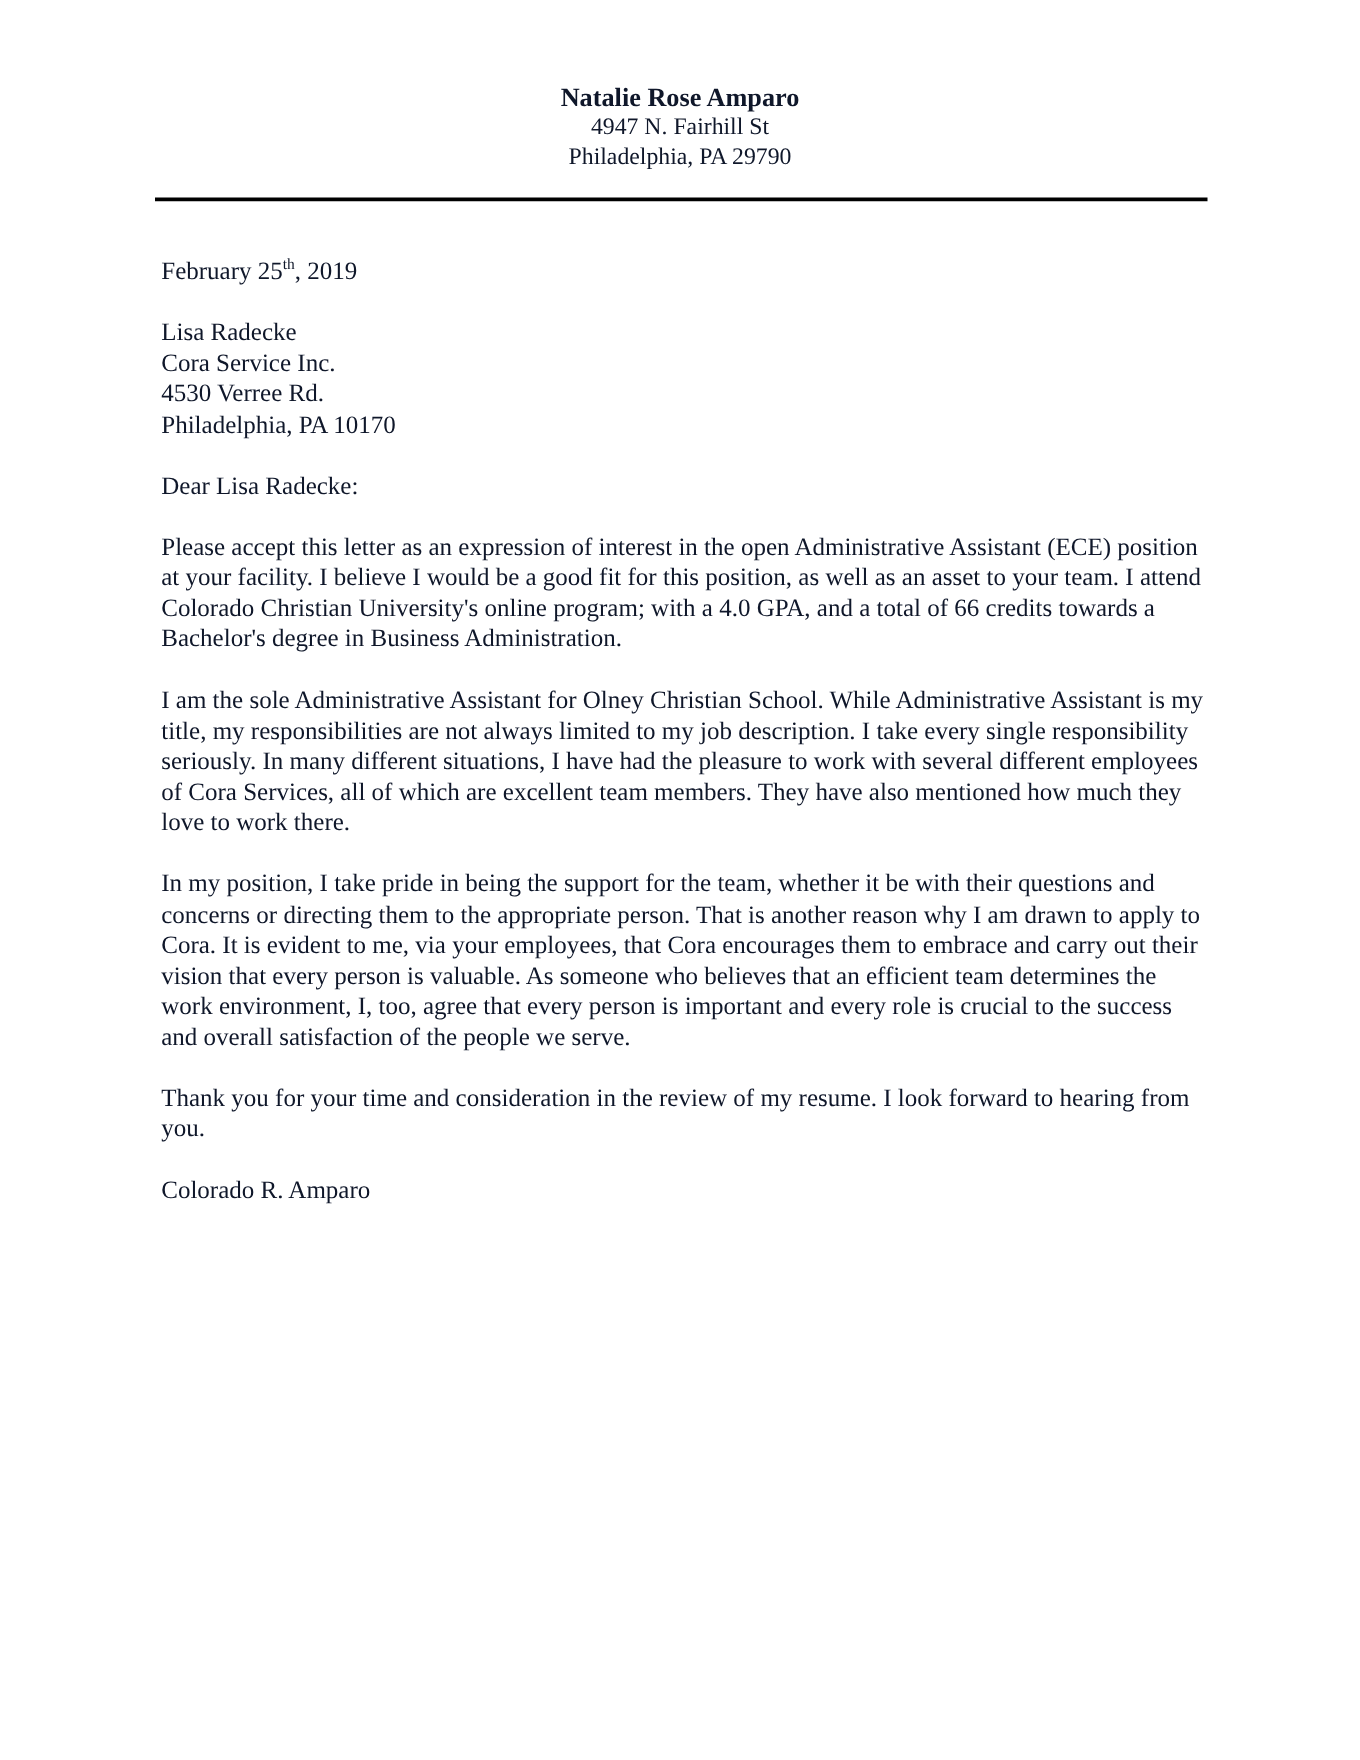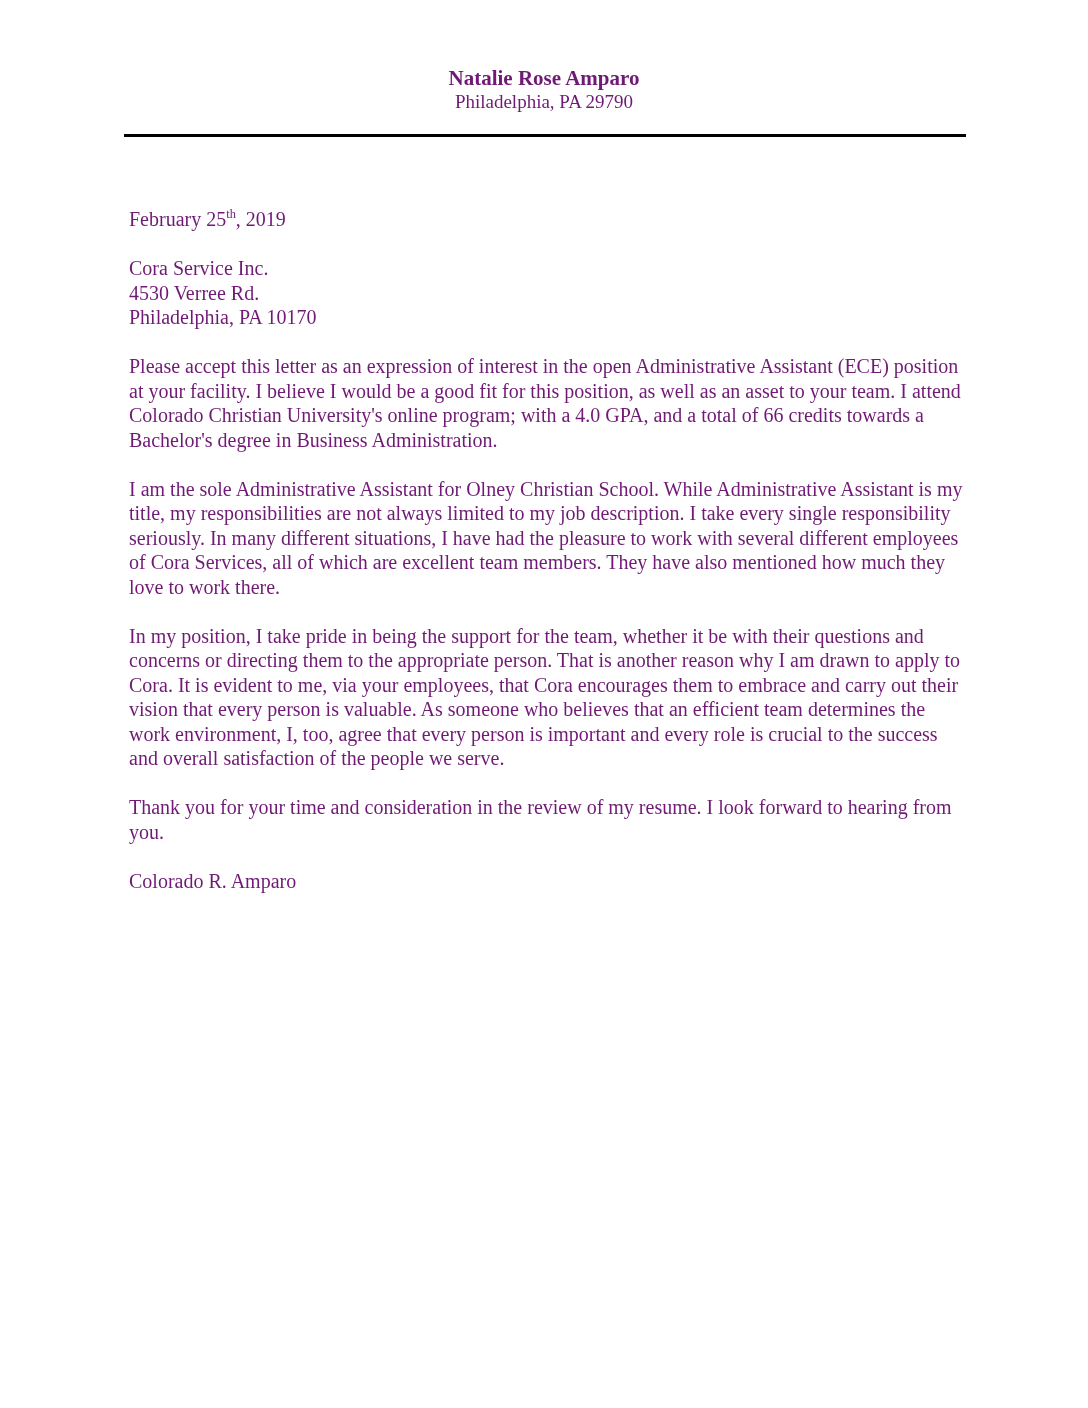--- a/index.html
+++ b/index.html
@@ -5,21 +5,21 @@
   html, body {
     margin: 0;
     padding: 0;
     background: #ffffff;
   }
   .page {
     position: relative;
     width: 1088px;
     height: 1408px;
     background: #ffffff;
-    color: #701a75;
+    color: #0f172a;
     font-family: "Liberation Serif", "DejaVu Serif", serif;
     overflow: hidden;
     box-sizing: border-box;
   }
   .letterhead {
     padding-top: 66px;
     text-align: center;
     font-size: 19px;
     line-height: 24px;
   }
@@ -28,21 +28,21 @@
     font-weight: bold;
   }
   .rule {
     width: 842px;
     margin: 20px auto 0 124px;
     border: none;
     border-top: 3px solid #000000;
     height: 0;
   }
   .content {
-    margin: 70px 120px 0 129px;
+    margin: 44px 120px 0 129px;
     font-size: 20px;
     line-height: 24.5px;
     text-align: left;
   }
   .block {
     margin: 0 0 24.5px 0;
   }
   .line { display: block; }
   sup.ord {
     font-size: 62%;
@@ -51,35 +51,38 @@
   }
   p { margin: 0; }
 </style>
 </head>
 <body>
 
 <div class="page">
 
   <div class="letterhead">
     <div class="sender-name">Natalie Rose Amparo</div>
+    <div>4947 N. Fairhill St</div>
     <div>Philadelphia, PA 29790</div>
   </div>
 
   <hr class="rule">
 
   <div class="content">
 
     <p class="block"><span>February 25</span><sup class="ord">th</sup><span>, 2019</span></p>
 
     <div class="block">
+      <span class="line">Lisa Radecke</span>
       <span class="line">Cora Service Inc.</span>
       <span class="line">4530 Verree Rd.</span>
       <span class="line">Philadelphia, PA 10170</span>
     </div>
 
+    <p class="block">Dear Lisa Radecke:</p>
 
     <p class="block">Please accept this letter as an expression of interest in the open Administrative Assistant (ECE) position at your facility. I believe I would be a good fit for this position, as well as an asset to your team.  I attend Colorado Christian University's online program; with a 4.0 GPA, and a total of 66 credits towards a Bachelor's degree in Business Administration.</p>
 
     <p class="block">I am the sole Administrative Assistant for Olney Christian School. While Administrative Assistant is my title, my responsibilities are not always limited to my job description. I take every single responsibility seriously. In many different situations, I have had the pleasure to work with several different employees of Cora Services, all of which are excellent team members. They have also mentioned how much they love to work there.</p>
 
     <p class="block">In my position, I take pride in being the support for the team, whether it be with their questions and concerns or directing them to the appropriate person. That is another reason why I am drawn to apply to Cora. It is evident to me, via your employees, that Cora encourages them to embrace and carry out their vision that every person is valuable. As someone who believes that an efficient team determines the work environment, I, too, agree that every person is important and every role is crucial to the success and overall satisfaction of the people we serve.</p>
 
     <p class="block">Thank you for your time and consideration in the review of my resume. I look forward to hearing from you.</p>
 
     <div class="block">

